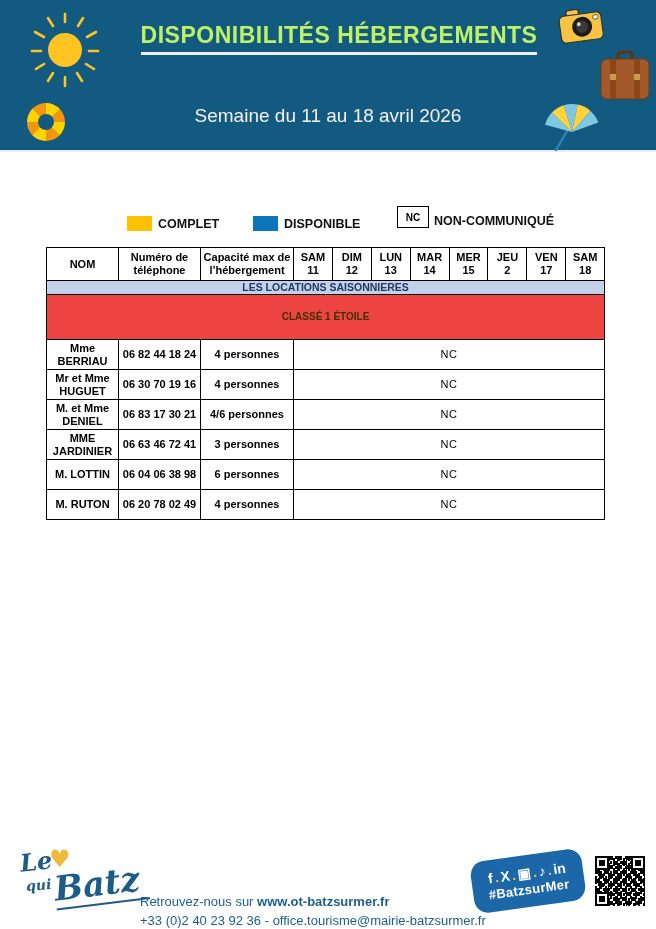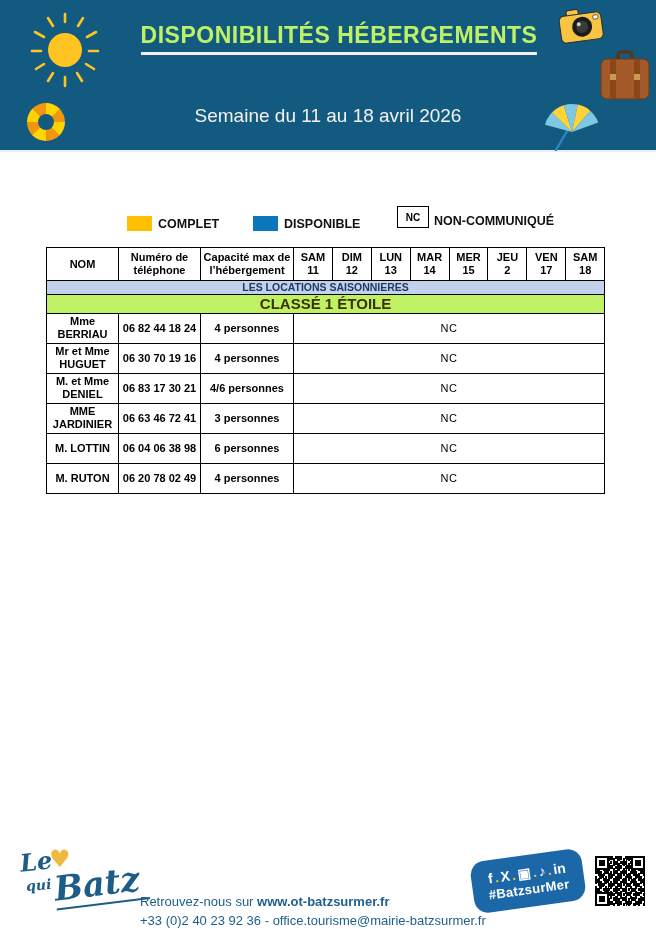--- a/index.html
+++ b/index.html
@@ -62,21 +62,21 @@
   table.avail td,table.avail th{
     border:1px solid #000;padding:1px 2px;text-align:center;vertical-align:middle;
     font-size:11px;line-height:1.18;color:#000;overflow:hidden;
   }
   th.colhead{font-weight:bold;height:30px;}
   .dayhead span{display:block;font-weight:bold;}
   tr.band-blue td{
     background:#C3D2EB;color:#1F3864;font-weight:bold;font-size:10.5px;height:13px;padding:0;
   }
   tr.band-yellow td{
-    background:#bef264;color:#403000;font-weight:bold;font-size:15px;height:12px;padding:0;
+    background:#ef4444;color:#403000;font-weight:bold;font-size:10px;height:12px;padding:16px;
   }
   td.name{font-weight:bold;height:27px;}
   td.phone{font-weight:bold;white-space:nowrap;}
   td.cap{font-weight:bold;margin-top:40px;}
   td.status{font-size:15px;font-weight:normal;letter-spacing:.5px;}
   
   .footer{position:absolute;left:0;top:843px;width:656px;height:86px;}
   .logo{position:absolute;left:12px;top:2px;width:125px;height:80px;color:#1D5C86;
         font-family:"DejaVu Serif",serif;font-style:italic;}
   .logo-le{position:absolute;left:8px;top:2px;font-size:24px;font-weight:bold;transform:rotate(-6deg);}

